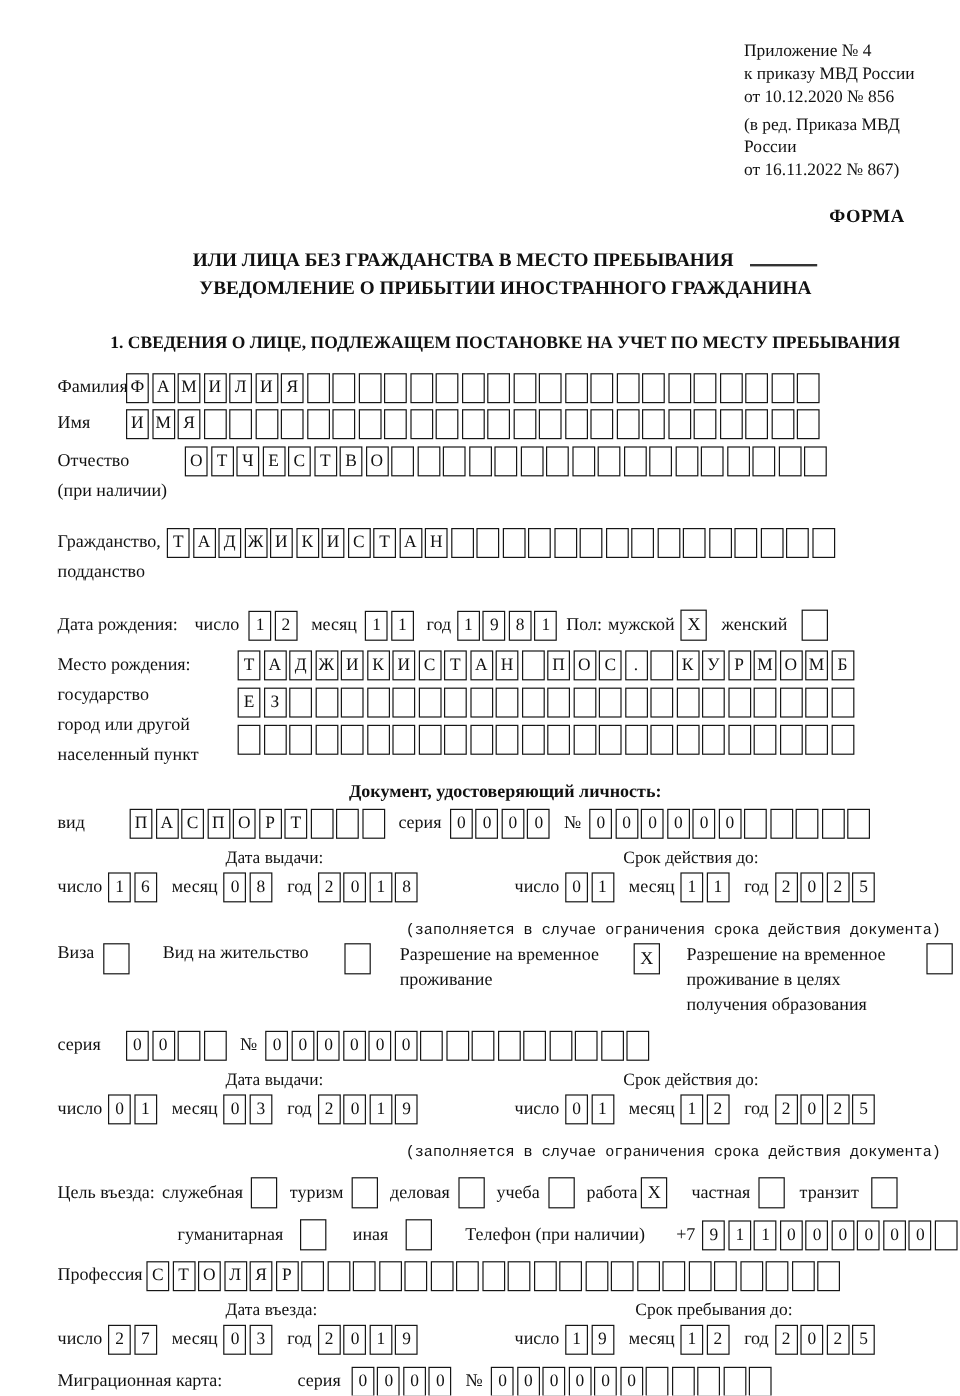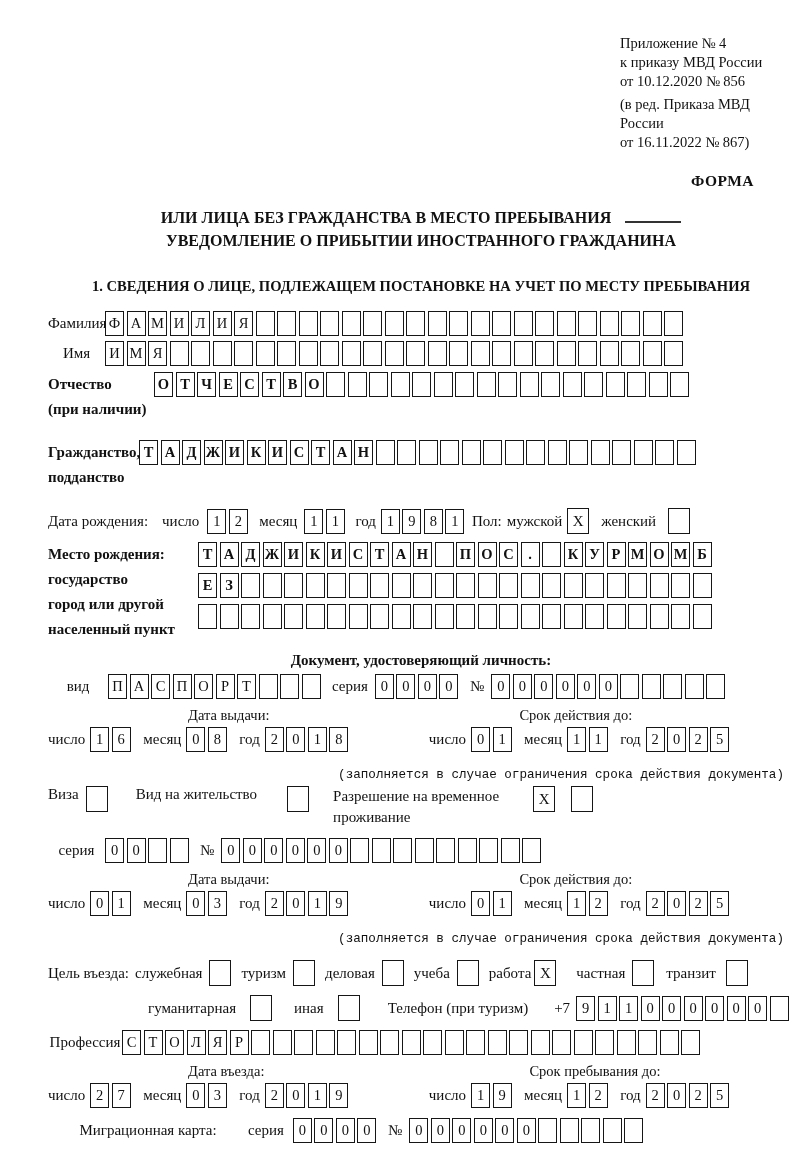--- a/index.html
+++ b/index.html
@@ -27,22 +27,22 @@
     flex: none; display: inline-flex; align-items: center; justify-content: center;
     width: 19px; height: 25px; border: 1.5px solid #161616; margin-right: 2.5px;
     font-size: 14.5px; background: #fff;
   }
   .chk {
     flex: none; display: inline-flex; align-items: center; justify-content: center;
     width: 22px; height: 26px; border: 1.5px solid #161616; font-size: 15px; background: #fff;
   }
 
   .row { display: flex; align-items: center; margin-top: 5px; }
-  .row-top { display: flex; align-items: flex-start; margin-top: 6px; font-weight: bold; }
-  .lbl { flex: none; text-align: center; }
+  .row-top { display: flex; align-items: flex-start; margin-top: 6px; }
+  .lbl { flex: none; }
   .lbl-col { flex: none; line-height: 25px; }
   .stack > .boxes-row { margin-bottom: 6px; }
 
   .w-surname { width: 57px; }
   .w-patr { width: 106px; }
   .w-cit { width: 91px; }
   .w-place { width: 150px; }
   .w-vid { width: 60px; }
 
   .doc-heading { text-align: center; font-weight: bold; margin-top: 10px; margin-bottom: 2px; }
@@ -422,20 +422,21 @@
   <div class="note">(заполняется в случае ограничения срока действия документа)</div>
 
 
   <div class="permits">
     <span class="lbl">Виза</span>
     <span class="chk"></span>
     <span class="lbl" style="margin-left:28px">Вид на жительство</span>
     <span class="chk" style="margin-left:30px"></span>
     <span class="permit-lbl-multi" style="max-width:184px;margin-left:24px">Разрешение на временное проживание</span>
     <span class="chk" style="margin-left:16px">X</span>
+    <span class="permit-lbl-multi" style="max-width:184px;margin-left:22px">Разрешение на временное проживание в целях получения образования</span>
     <span class="chk" style="margin-left:16px"></span>
   </div>
 
   <div class="row" style="margin-top:10px">
     <span class="lbl w-surname">серия</span>
     <span class="boxes">
         <span class="cell">0</span>
         <span class="cell">0</span>
         <span class="cell"></span>
         <span class="cell"></span>
@@ -522,21 +523,21 @@
     <span class="chk"></span>
     <span class="lbl" style="margin-left:12px">транзит</span>
     <span class="chk" style="margin-left:10px"></span>
   </div>
 
   <div class="purposes" style="margin-top:9px;padding-left:100px">
     <span class="lbl">гуманитарная</span>
     <span class="chk" style="margin-left:14px"></span>
     <span class="lbl" style="margin-left:22px">иная</span>
     <span class="chk" style="margin-left:14px"></span>
-    <span class="lbl" style="margin-left:28px">Телефон (при туризм)</span>
+    <span class="lbl" style="margin-left:28px">Телефон (при наличии)</span>
     <span class="lbl" style="margin:0 6px 0 26px">+7</span>
     <span class="boxes">
         <span class="cell">9</span>
         <span class="cell">1</span>
         <span class="cell">1</span>
         <span class="cell">0</span>
         <span class="cell">0</span>
         <span class="cell">0</span>
         <span class="cell">0</span>
         <span class="cell">0</span>

